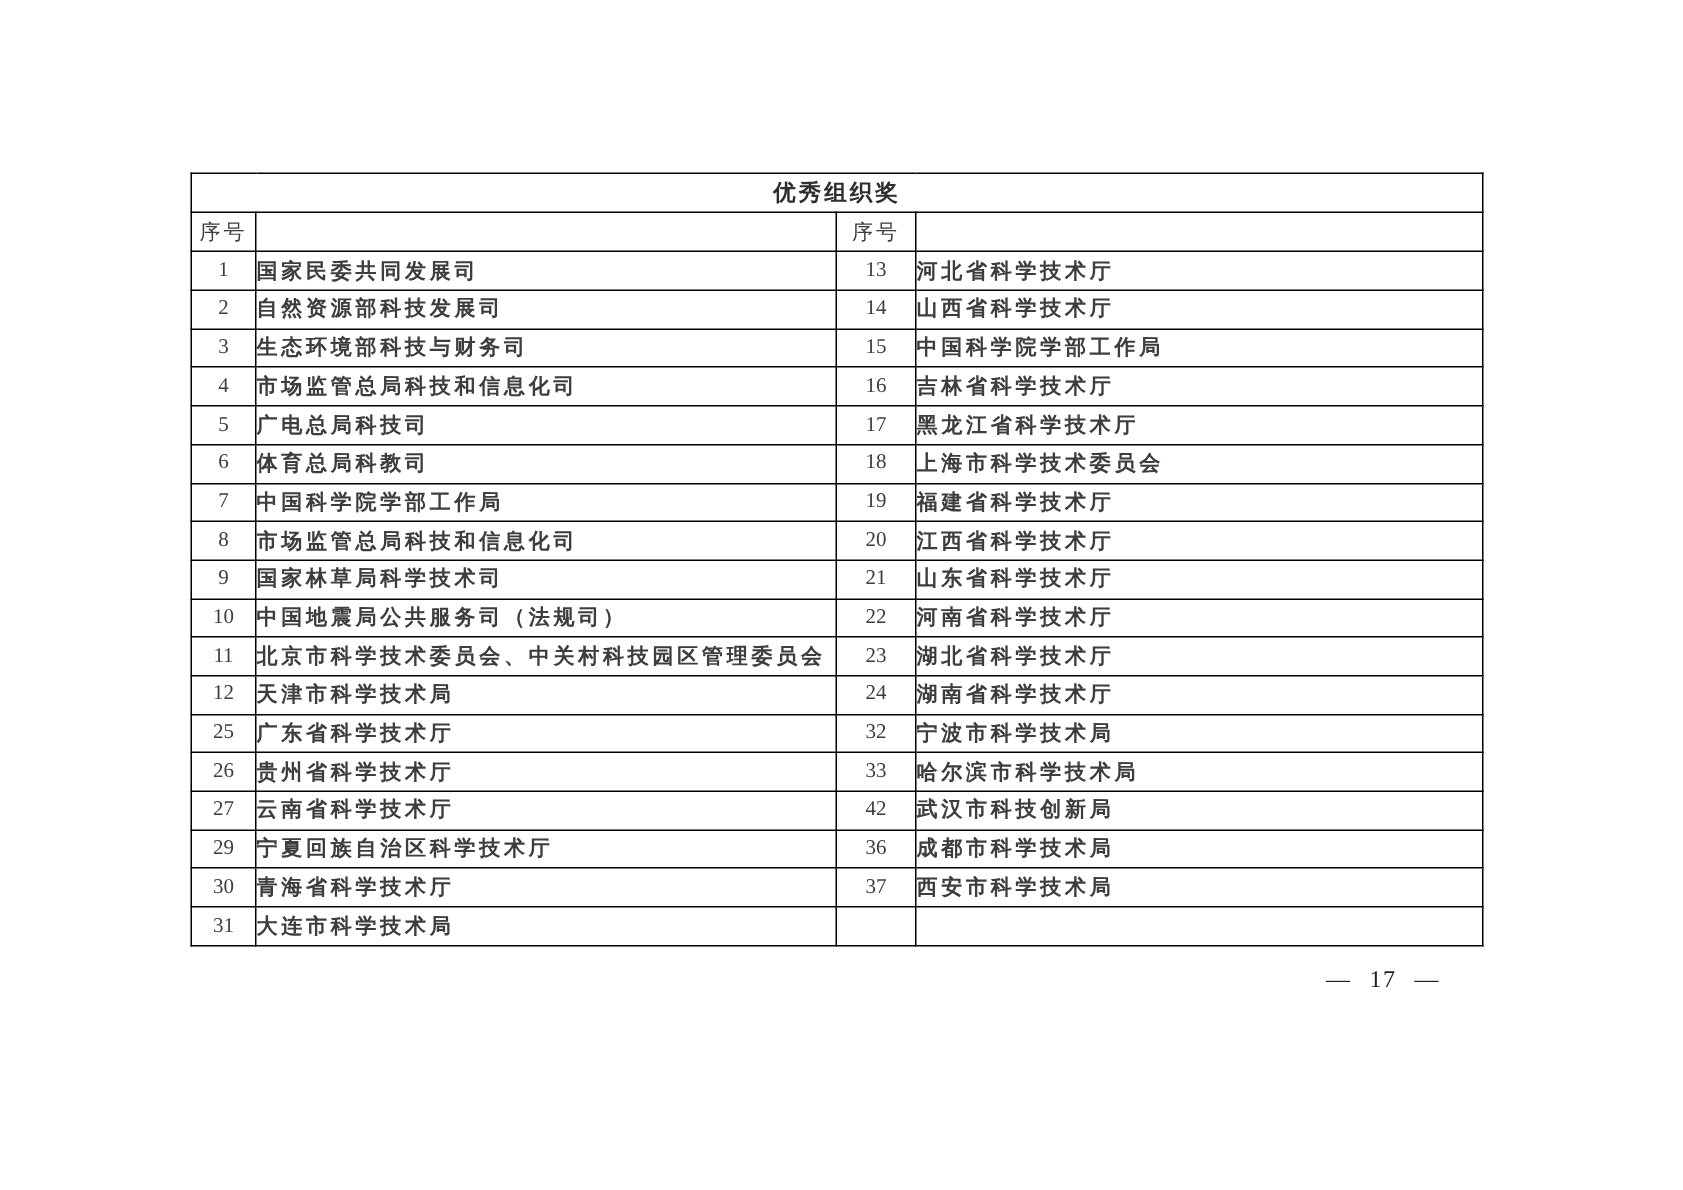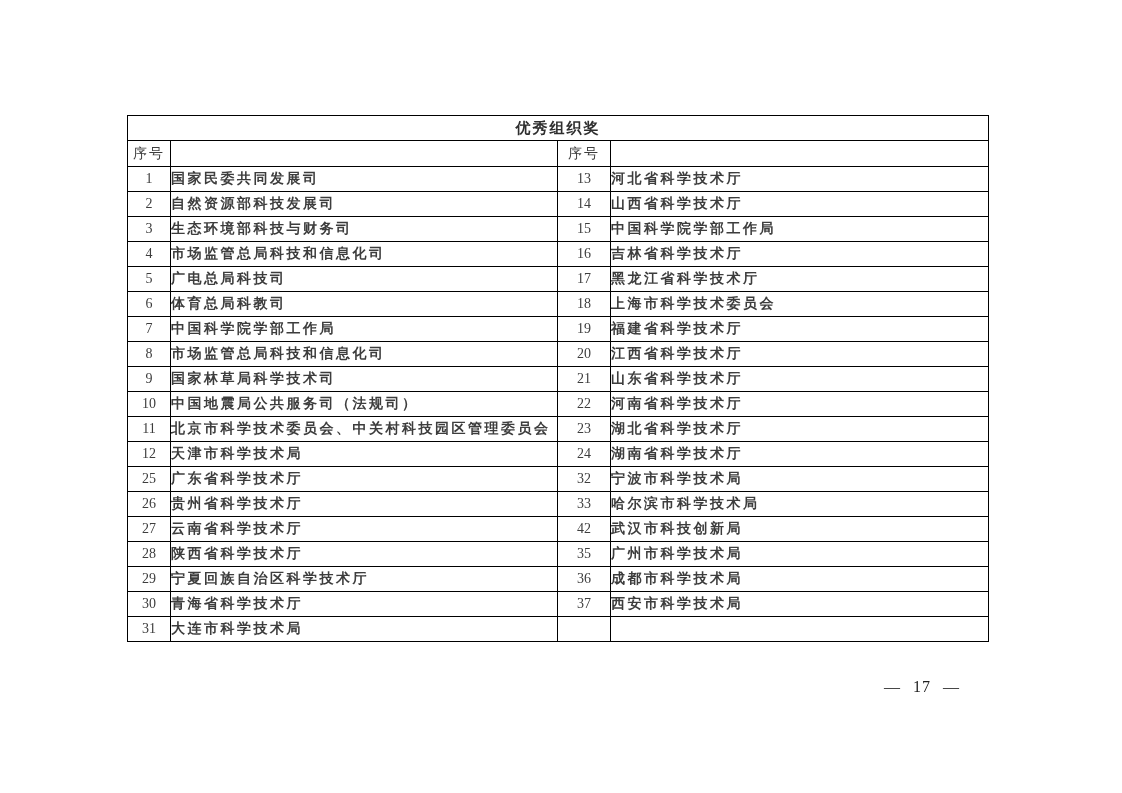--- a/index.html
+++ b/index.html
@@ -58,21 +58,21 @@
     padding-left: 7px;
     letter-spacing: 2.5px;
     font-weight: bold;
   }
   .data-row td {
     height: 24px;
   }
   .page-number {
     position: absolute;
     left: 884px;
-    top: 678px;
+    top: 645px;
     font-size: 16px;
     color: #1f1f1f;
     letter-spacing: 1px;
     word-spacing: 7px;
   }
 </style>
 </head>
 <body>
 
 <table class="award-table">
@@ -176,26 +176,20 @@
         <td class="num-cell">33</td>
         <td class="name-cell">哈尔滨市科学技术局</td>
       </tr>
       <tr class="data-row">
         <td class="num-cell">27</td>
         <td class="name-cell">云南省科学技术厅</td>
         <td class="num-cell">42</td>
         <td class="name-cell">武汉市科技创新局</td>
       </tr>
       <tr class="data-row">
-        <td class="num-cell">28</td>
-        <td class="name-cell">陕西省科学技术厅</td>
-        <td class="num-cell">35</td>
-        <td class="name-cell">广州市科学技术局</td>
-      </tr>
-      <tr class="data-row">
         <td class="num-cell">29</td>
         <td class="name-cell">宁夏回族自治区科学技术厅</td>
         <td class="num-cell">36</td>
         <td class="name-cell">成都市科学技术局</td>
       </tr>
       <tr class="data-row">
         <td class="num-cell">30</td>
         <td class="name-cell">青海省科学技术厅</td>
         <td class="num-cell">37</td>
         <td class="name-cell">西安市科学技术局</td>

